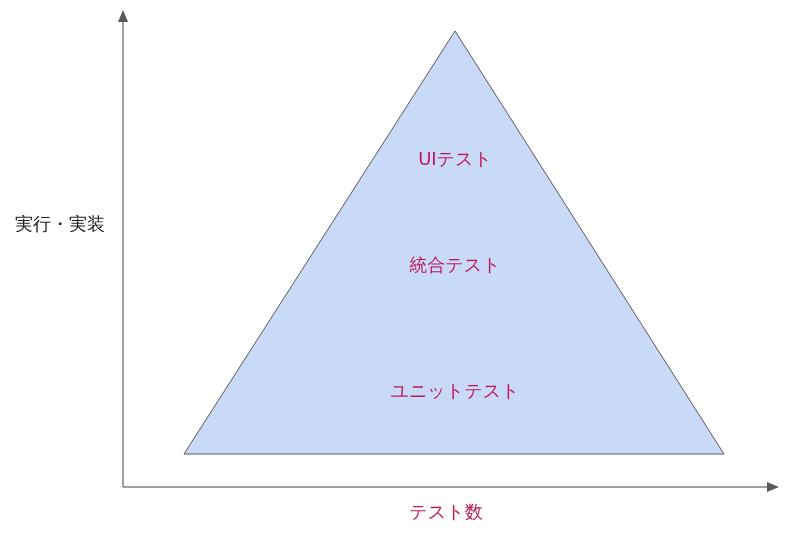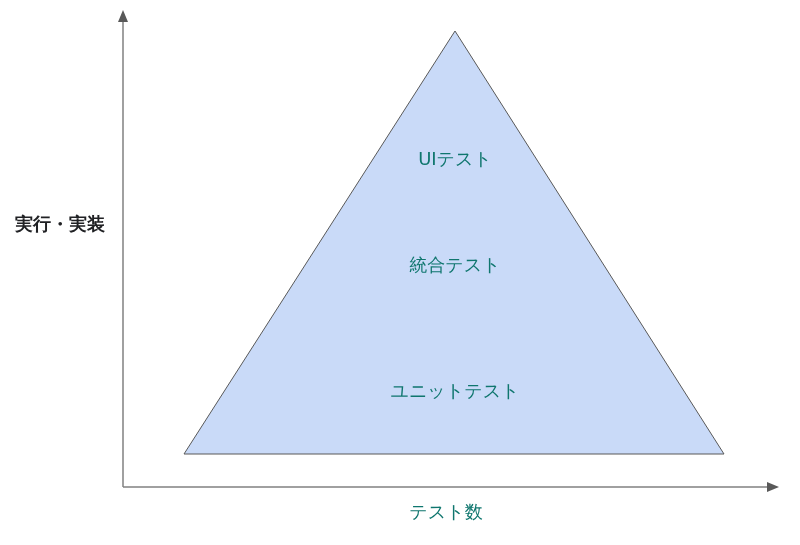--- a/index.html
+++ b/index.html
@@ -1,22 +1,22 @@
 <!DOCTYPE html>
 <html><head>
 <meta charset="utf-8">
 <style>
   html, body { margin:0; padding:0; background:#ffffff; }
   body { width:800px; height:545px; position:relative; overflow:hidden;
          font-family:"DejaVu Sans","Liberation Sans",sans-serif; color:#222; }
   svg.canvas { position:absolute; left:0; top:0; }
-  .lbl { position:absolute; font-size:18px; color:#0f766e; white-space:nowrap; }
+  .lbl { position:absolute; font-size:18px; color:#be185d; white-space:nowrap; }
   .center { transform:translateX(-50%); text-align:center; }
   .ylabel { position:absolute; left:8px; top:210px; width:104px; text-align:center;
-            font-size:18px; line-height:27px; color:#202124;font-weight:bold; }
+            font-size:18px; line-height:27px; color:#202124; }
 </style>
 </head>
 <body>
 
 <svg class="canvas" width="800" height="545">
   <g>
     <line x1="123" y1="487" x2="123" y2="20" stroke="#808080" stroke-width="1.5"></line>
     <polygon points="123,10 118,22 128,22" fill="#595959"></polygon>
   </g>
   <g>

